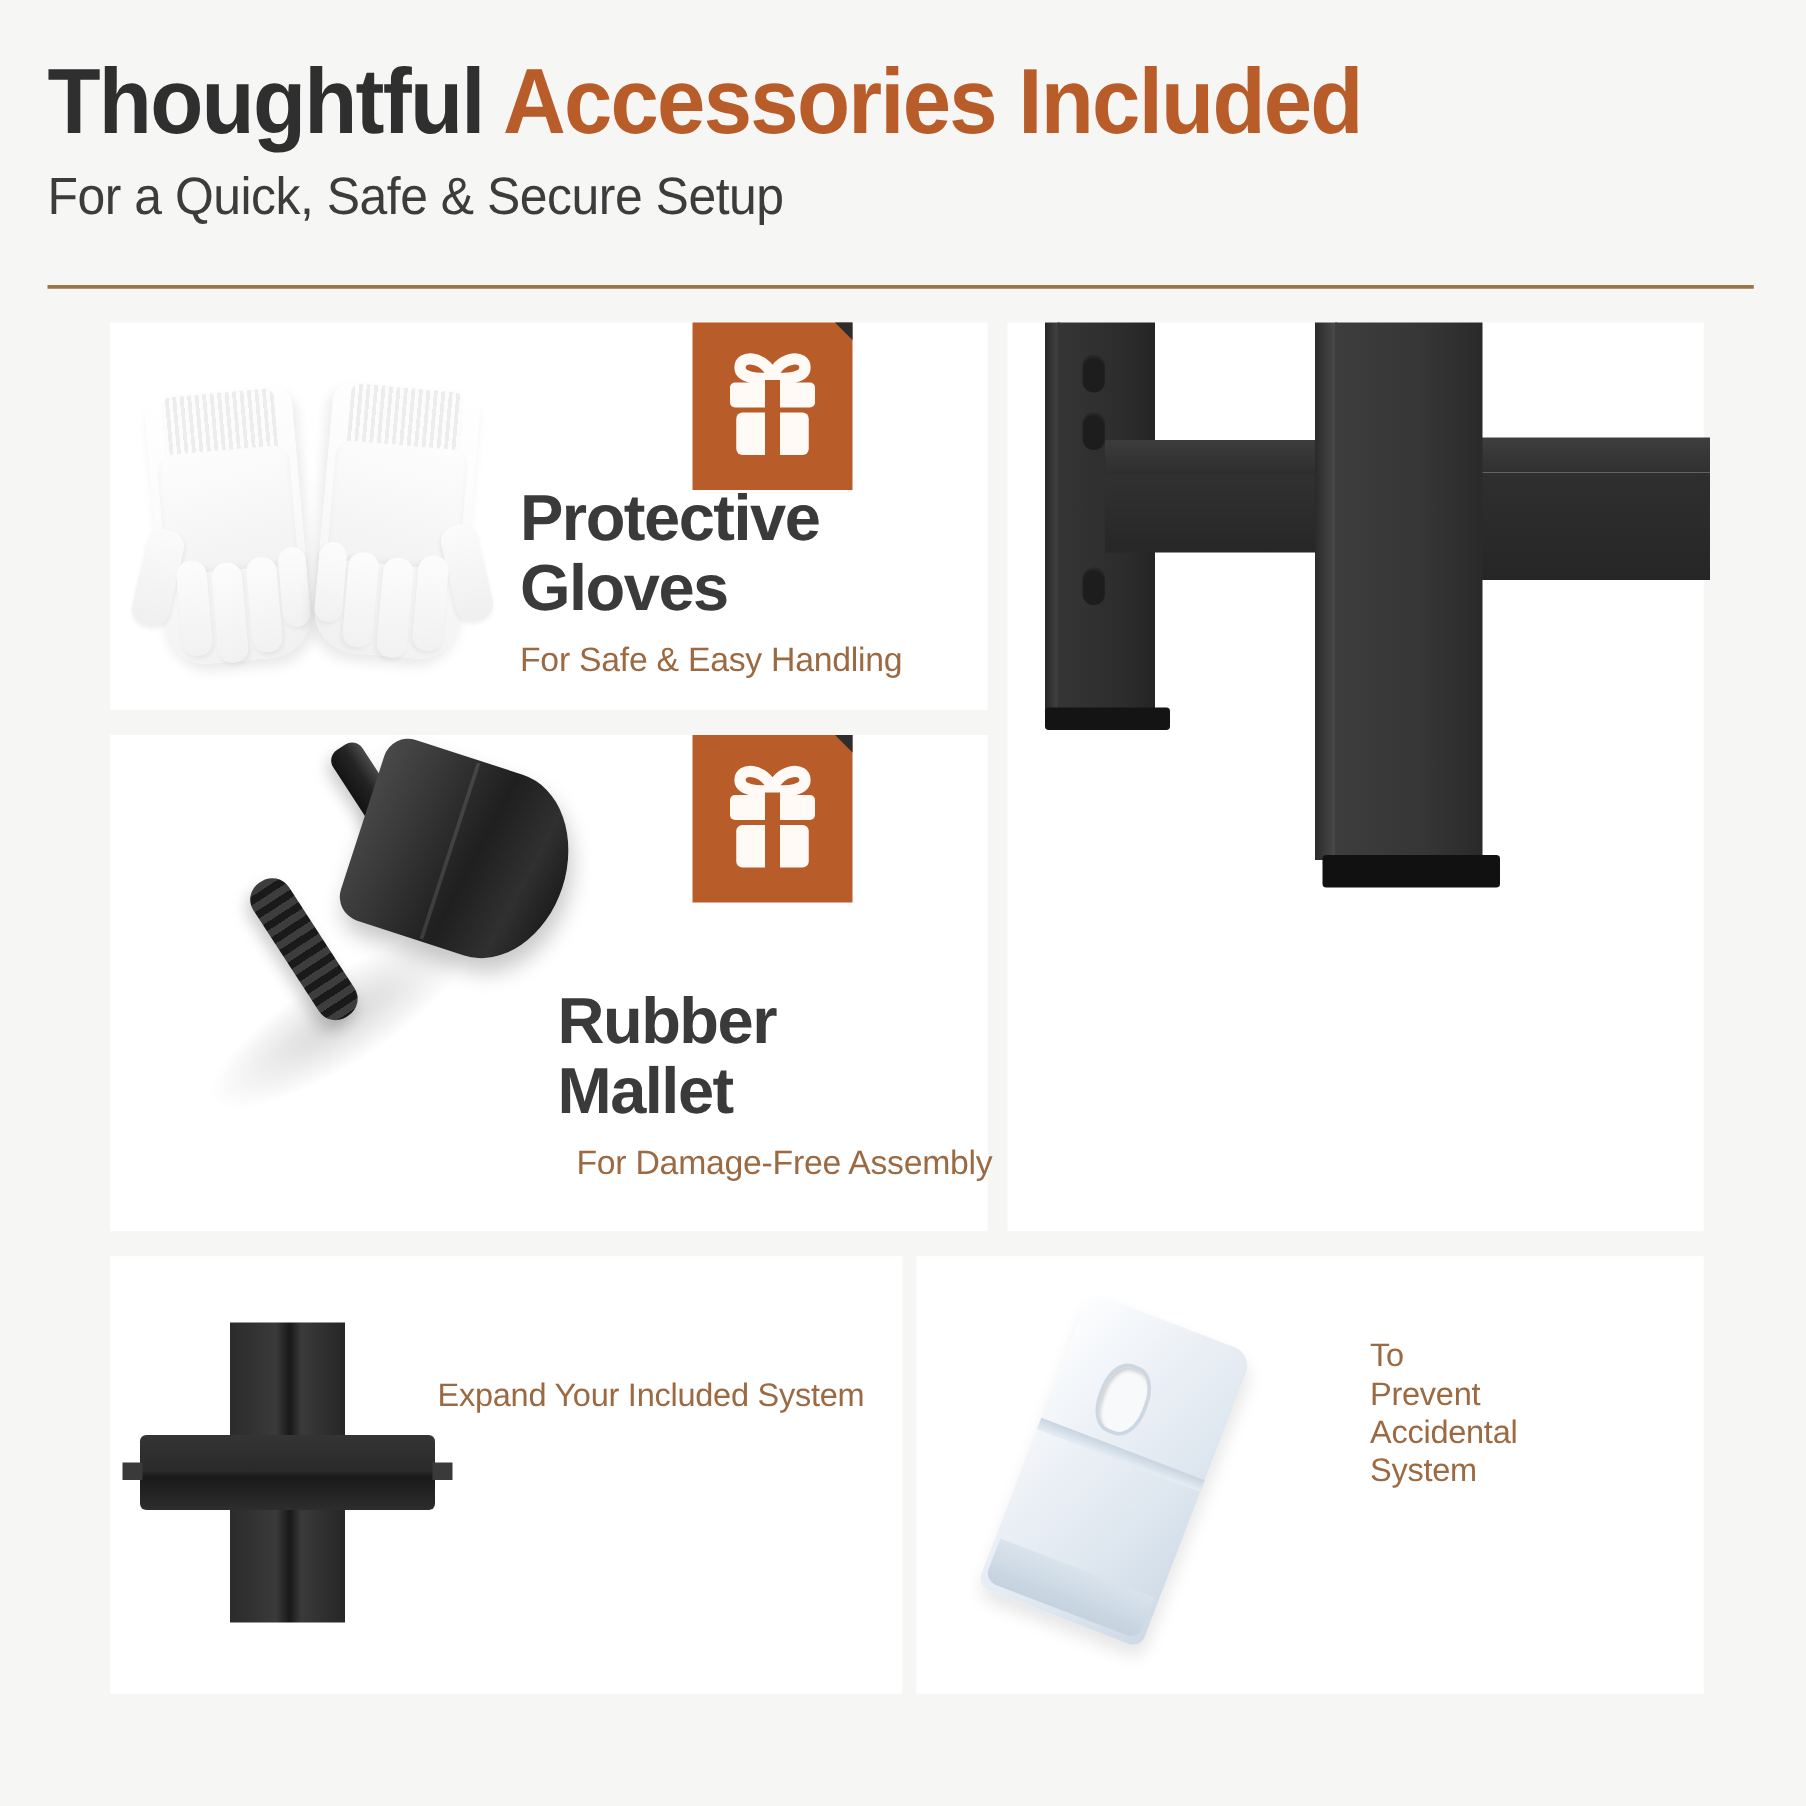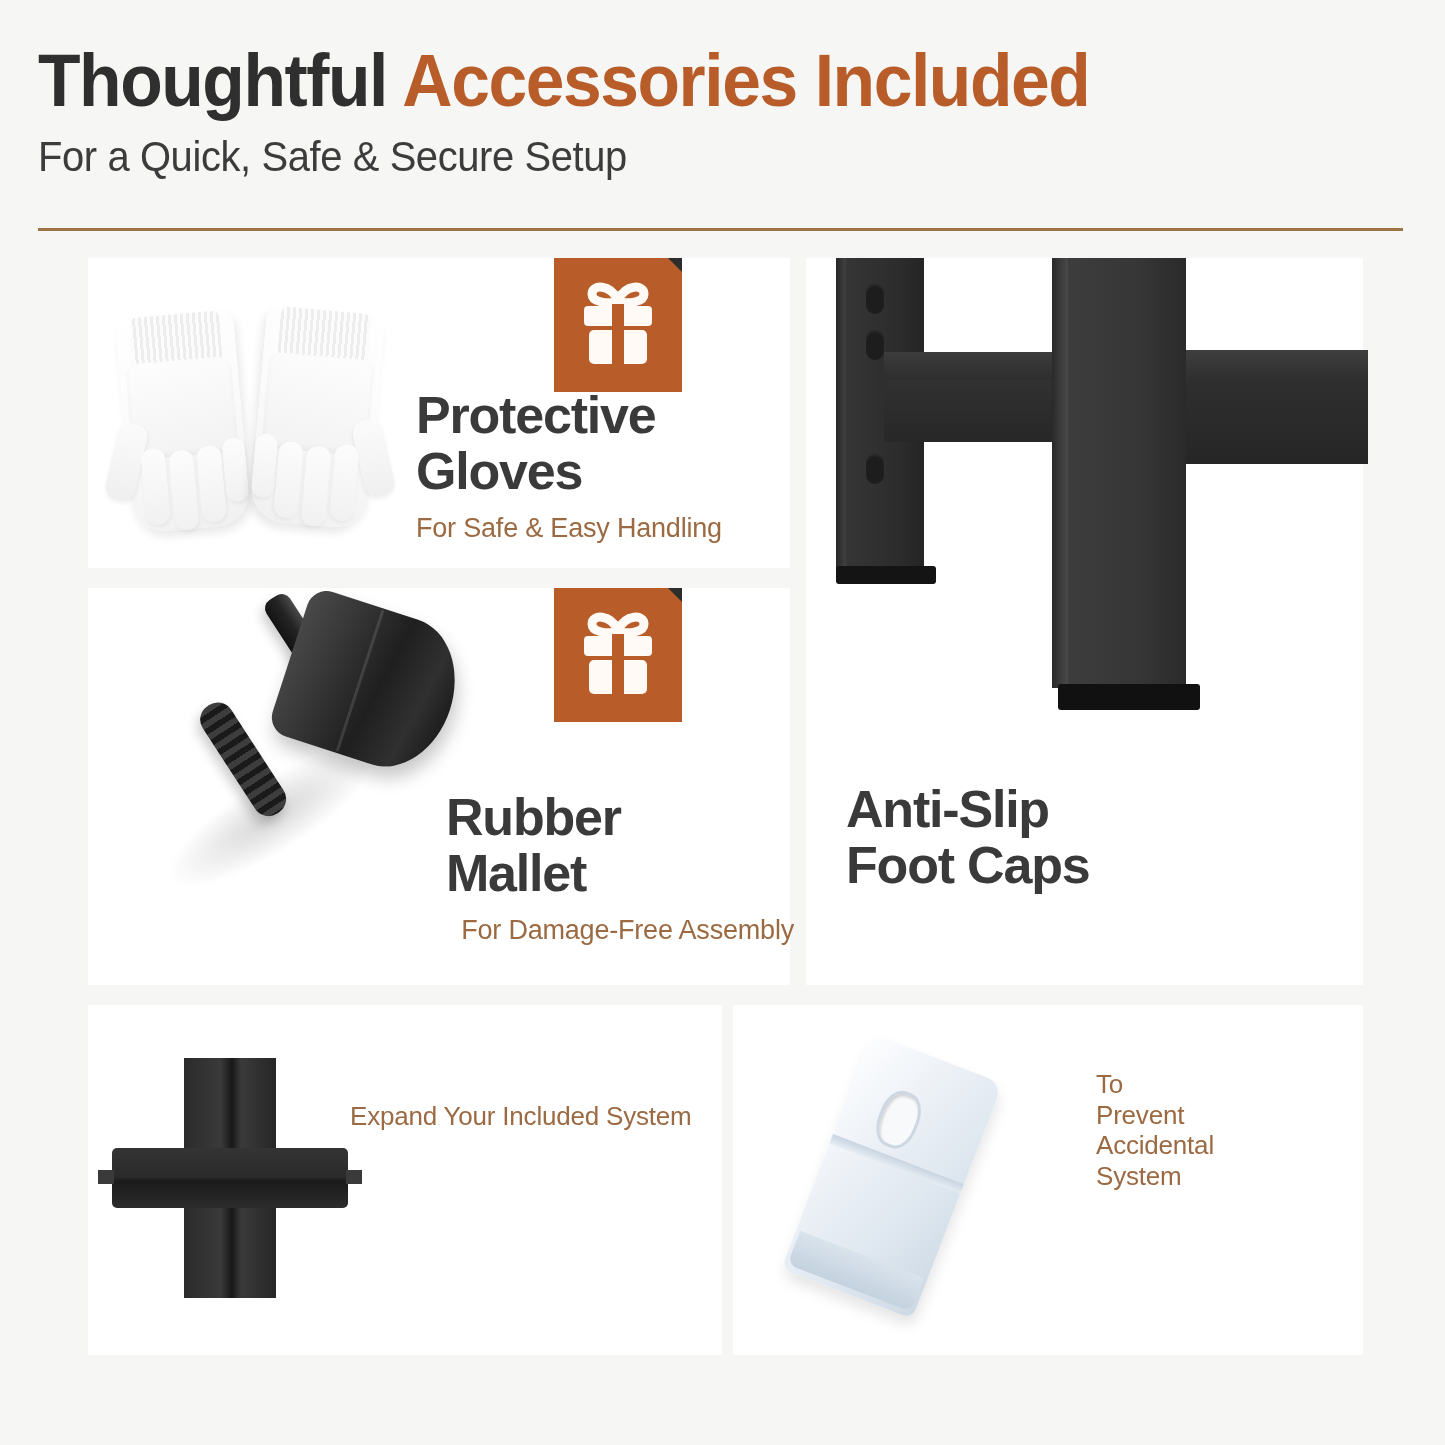--- a/index.html
+++ b/index.html
@@ -380,22 +380,20 @@
     <div class="shelf-face"></div>
     <div class="shelf-right-top"></div>
     <div class="shelf-right-face"></div>
 
     <div class="post-front-edge"></div>
     <div class="post-front"></div>
     <div class="cap-front"></div>
   </div>
 
   <div class="tblock" id="txt-footcaps">
-    <div class="ttitle">Anti-Slip
-Foot Caps</div>
   </div>
 
   <div class="card" id="card-connect"></div>
 
   <div class="art" id="art-connect">
     <div class="con-vert"></div>
     <div class="con-horz"></div>
     <div class="con-tip" style="left:-12px;"></div>
     <div class="con-tip" style="left:236px;"></div>
   </div>

